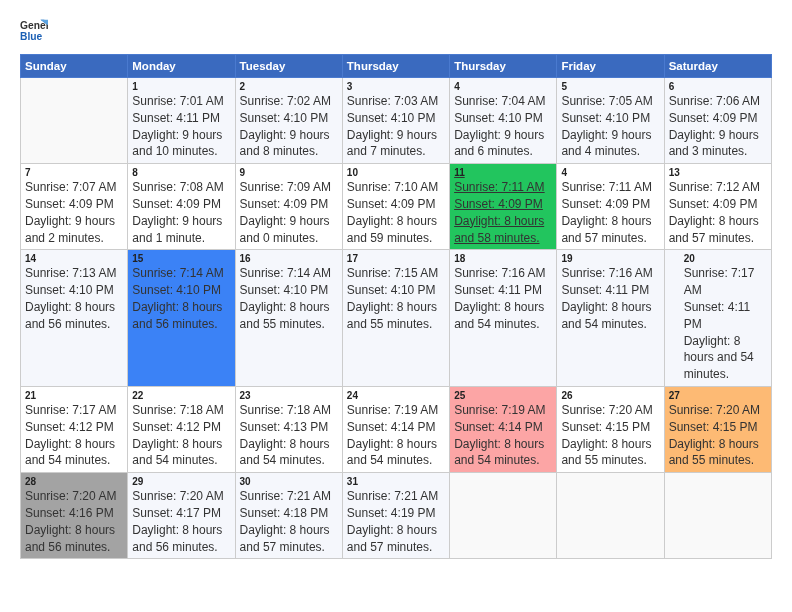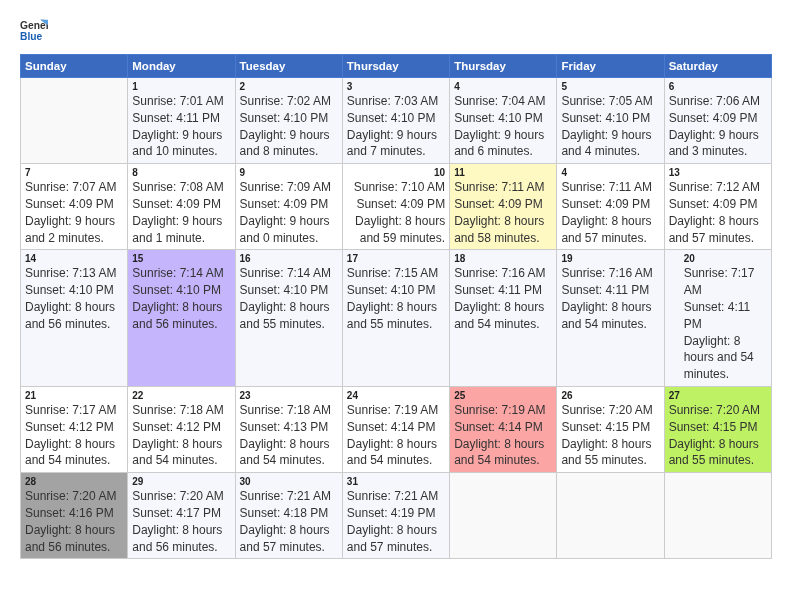--- a/index.html
+++ b/index.html
@@ -154,43 +154,43 @@
             <div class="day-info">Sunrise: 7:07 AM<br>Sunset: 4:09 PM<br>Daylight: 9 hours and 2 minutes.</div>
           </td>
           <td style="background: rgb(255, 255, 255);">
             <span class="day-number">8</span>
             <div class="day-info">Sunrise: 7:08 AM<br>Sunset: 4:09 PM<br>Daylight: 9 hours and 1 minute.</div>
           </td>
           <td style="background: rgb(255, 255, 255);">
             <span class="day-number">9</span>
             <div class="day-info">Sunrise: 7:09 AM<br>Sunset: 4:09 PM<br>Daylight: 9 hours and 0 minutes.</div>
           </td>
-          <td style="background: rgb(255, 255, 255); text-align: right;">
+          <td style="background: rgb(255, 255, 255);">
             <span class="day-number">10</span>
             <div class="day-info">Sunrise: 7:10 AM<br>Sunset: 4:09 PM<br>Daylight: 8 hours and 59 minutes.</div>
           </td>
-          <td style="background: #fef9c3;">
+          <td style="background: #22c55e; text-decoration: underline;">
             <span class="day-number">11</span>
             <div class="day-info">Sunrise: 7:11 AM<br>Sunset: 4:09 PM<br>Daylight: 8 hours and 58 minutes.</div>
           </td>
           <td style="background: rgb(255, 255, 255);">
             <span class="day-number">4</span>
             <div class="day-info">Sunrise: 7:11 AM<br>Sunset: 4:09 PM<br>Daylight: 8 hours and 57 minutes.</div>
           </td>
           <td style="background: rgb(255, 255, 255);">
             <span class="day-number">13</span>
             <div class="day-info">Sunrise: 7:12 AM<br>Sunset: 4:09 PM<br>Daylight: 8 hours and 57 minutes.</div>
           </td>
         </tr>
         <tr>
           <td style="background: rgb(245, 247, 252);">
             <span class="day-number">14</span>
             <div class="day-info">Sunrise: 7:13 AM<br>Sunset: 4:10 PM<br>Daylight: 8 hours and 56 minutes.</div>
           </td>
-          <td style="background: #c4b5fd;">
+          <td style="background: #3b82f6;">
             <span class="day-number">15</span>
             <div class="day-info">Sunrise: 7:14 AM<br>Sunset: 4:10 PM<br>Daylight: 8 hours and 56 minutes.</div>
           </td>
           <td style="background: rgb(245, 247, 252);">
             <span class="day-number">16</span>
             <div class="day-info">Sunrise: 7:14 AM<br>Sunset: 4:10 PM<br>Daylight: 8 hours and 55 minutes.</div>
           </td>
           <td style="background: rgb(245, 247, 252);">
             <span class="day-number">17</span>
             <div class="day-info">Sunrise: 7:15 AM<br>Sunset: 4:10 PM<br>Daylight: 8 hours and 55 minutes.</div>
@@ -226,21 +226,21 @@
             <div class="day-info">Sunrise: 7:19 AM<br>Sunset: 4:14 PM<br>Daylight: 8 hours and 54 minutes.</div>
           </td>
           <td style="background: #fca5a5;">
             <span class="day-number">25</span>
             <div class="day-info">Sunrise: 7:19 AM<br>Sunset: 4:14 PM<br>Daylight: 8 hours and 54 minutes.</div>
           </td>
           <td style="background: rgb(255, 255, 255);">
             <span class="day-number">26</span>
             <div class="day-info">Sunrise: 7:20 AM<br>Sunset: 4:15 PM<br>Daylight: 8 hours and 55 minutes.</div>
           </td>
-          <td style="background: #bef264;">
+          <td style="background: #fdba74;">
             <span class="day-number">27</span>
             <div class="day-info">Sunrise: 7:20 AM<br>Sunset: 4:15 PM<br>Daylight: 8 hours and 55 minutes.</div>
           </td>
         </tr>
         <tr>
           <td style="background: #a3a3a3; margin-left: 36px;">
             <span class="day-number">28</span>
             <div class="day-info">Sunrise: 7:20 AM<br>Sunset: 4:16 PM<br>Daylight: 8 hours and 56 minutes.</div>
           </td>
           <td style="background: rgb(245, 247, 252);">

